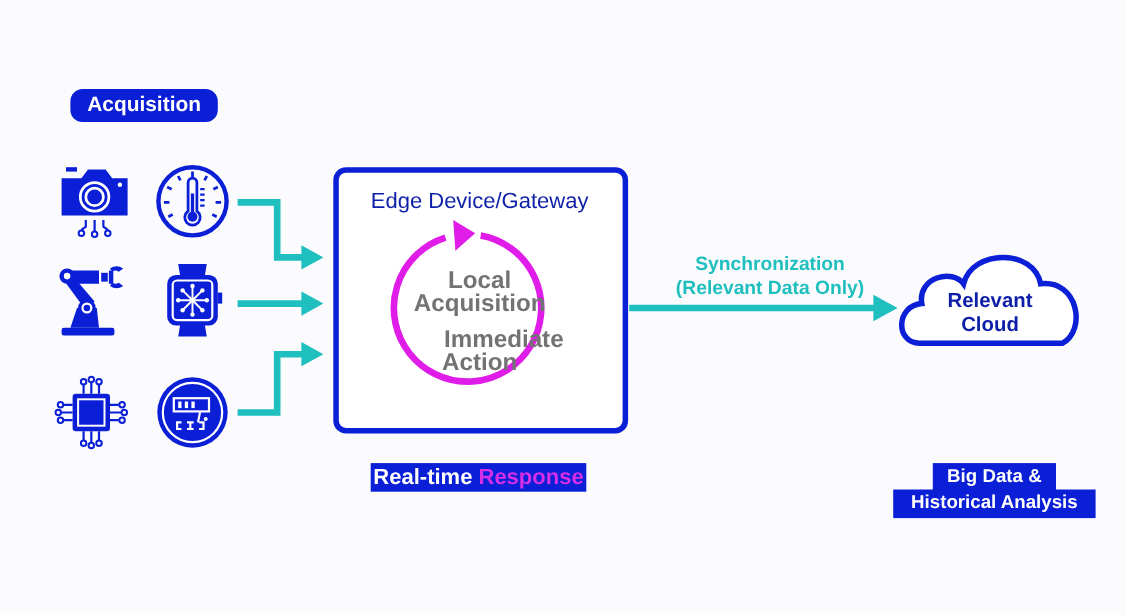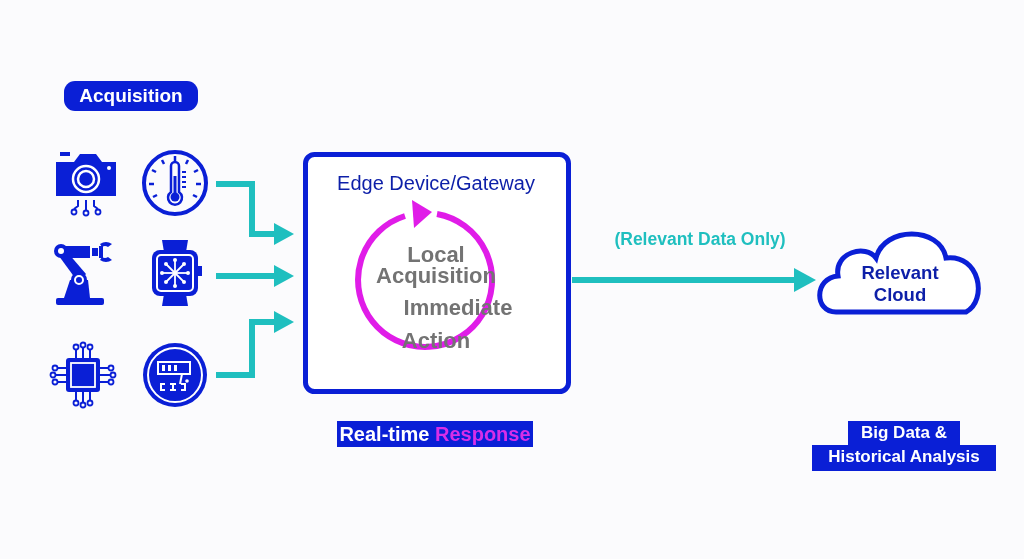--- a/index.html
+++ b/index.html
@@ -162,23 +162,24 @@
   <path d="M437 214 A67 67 0 1 1 405 216" fill="none" stroke="#e01ce8" stroke-width="6"></path>
   <polygon points="432,212 412,200 414,228" fill="#e01ce8"></polygon>
 
   <path d="M836 312 C814 312 814 278 838 276 C834 252 866 244 876 258 C884 226 940 226 946 258 C980 254 988 300 966 312 Z" fill="#fff" stroke="#0a1fd6" stroke-width="5"></path>
 </svg>
 
 <div class="abs" id="edge-title">Edge Device/Gateway</div>
 <div class="abs inner-text" style="top:244px;">Local</div>
 <div class="abs inner-text" style="top:265px;">Acquisition</div>
 <div class="abs inner-text" style="top:297px;padding-left:22px;">Immediate</div>
-<div class="abs inner-text" style="top:318px;margin-top:12px;">Action</div>
+<div class="abs inner-text" style="top:318px;">Action</div>
 
 <div class="abs" id="sync-label">
+  <div>Synchronization</div>
   <div>(Relevant Data Only)</div>
 </div>
 
 <div class="abs" id="cloud-text">
   <div>Relevant</div>
   <div>Cloud</div>
 </div>
 
 <div class="abs label-box" id="rt-label"><span>Real-time </span><span class="accent">Response</span></div>
 

